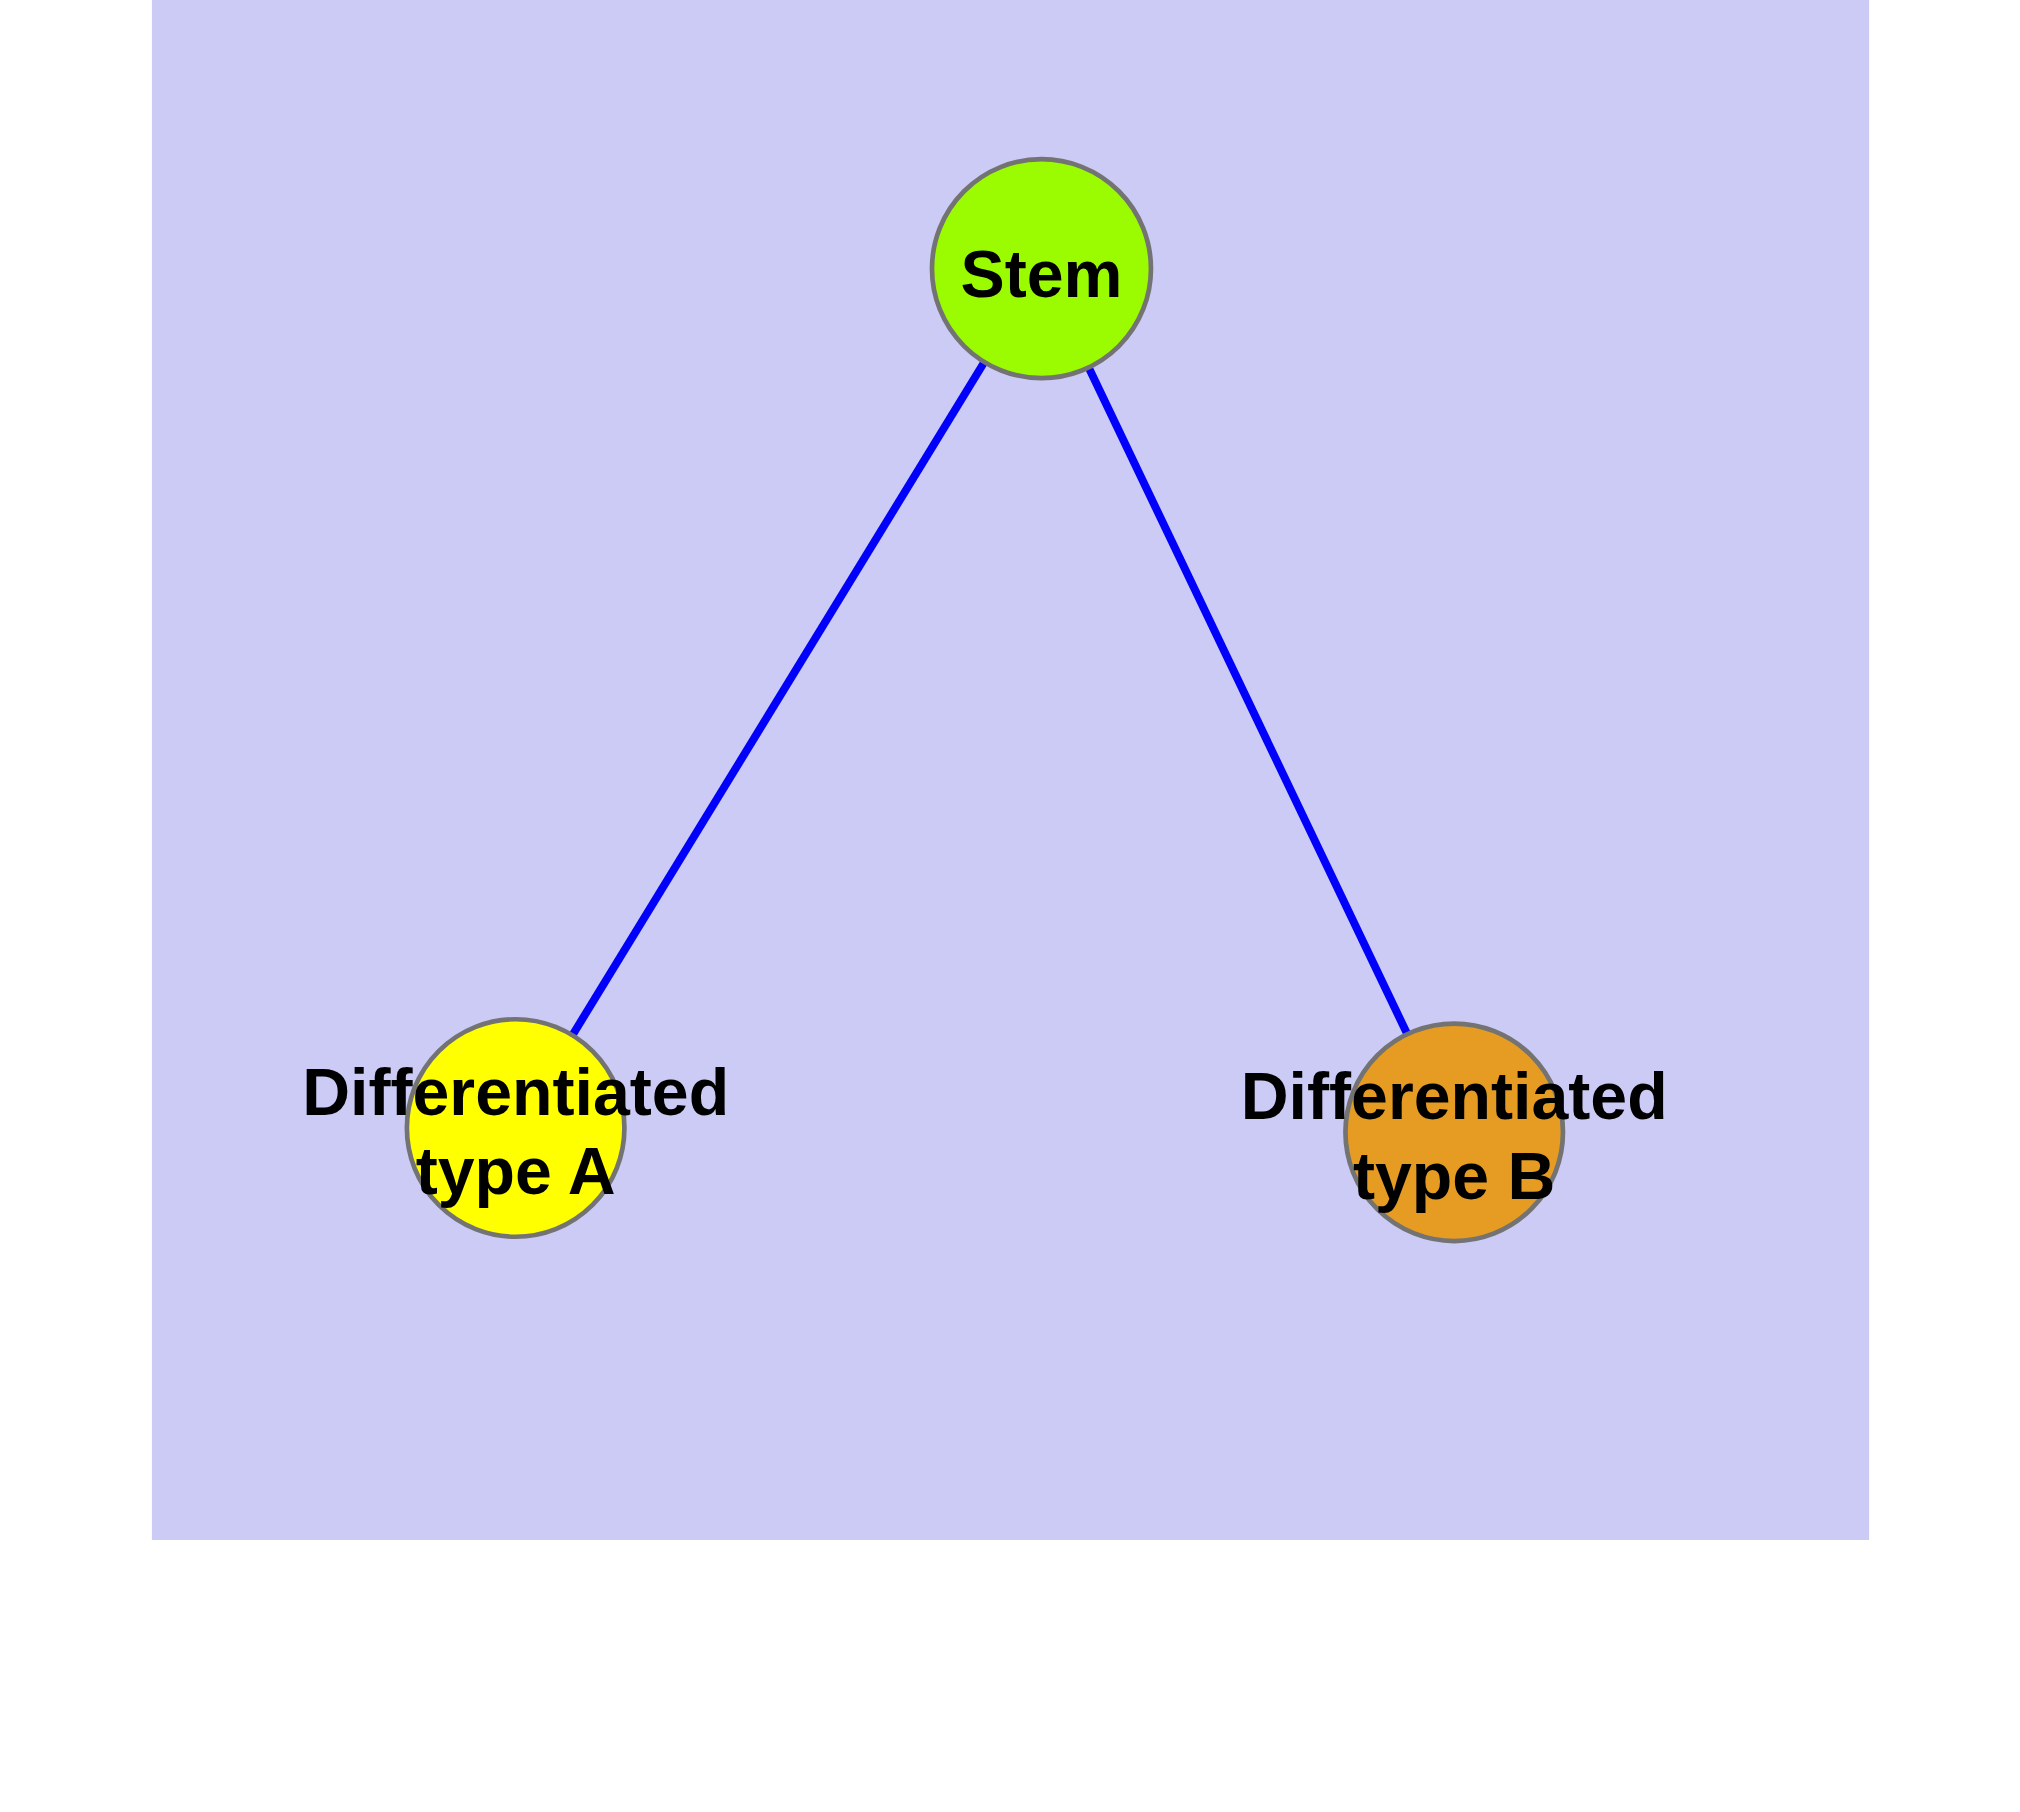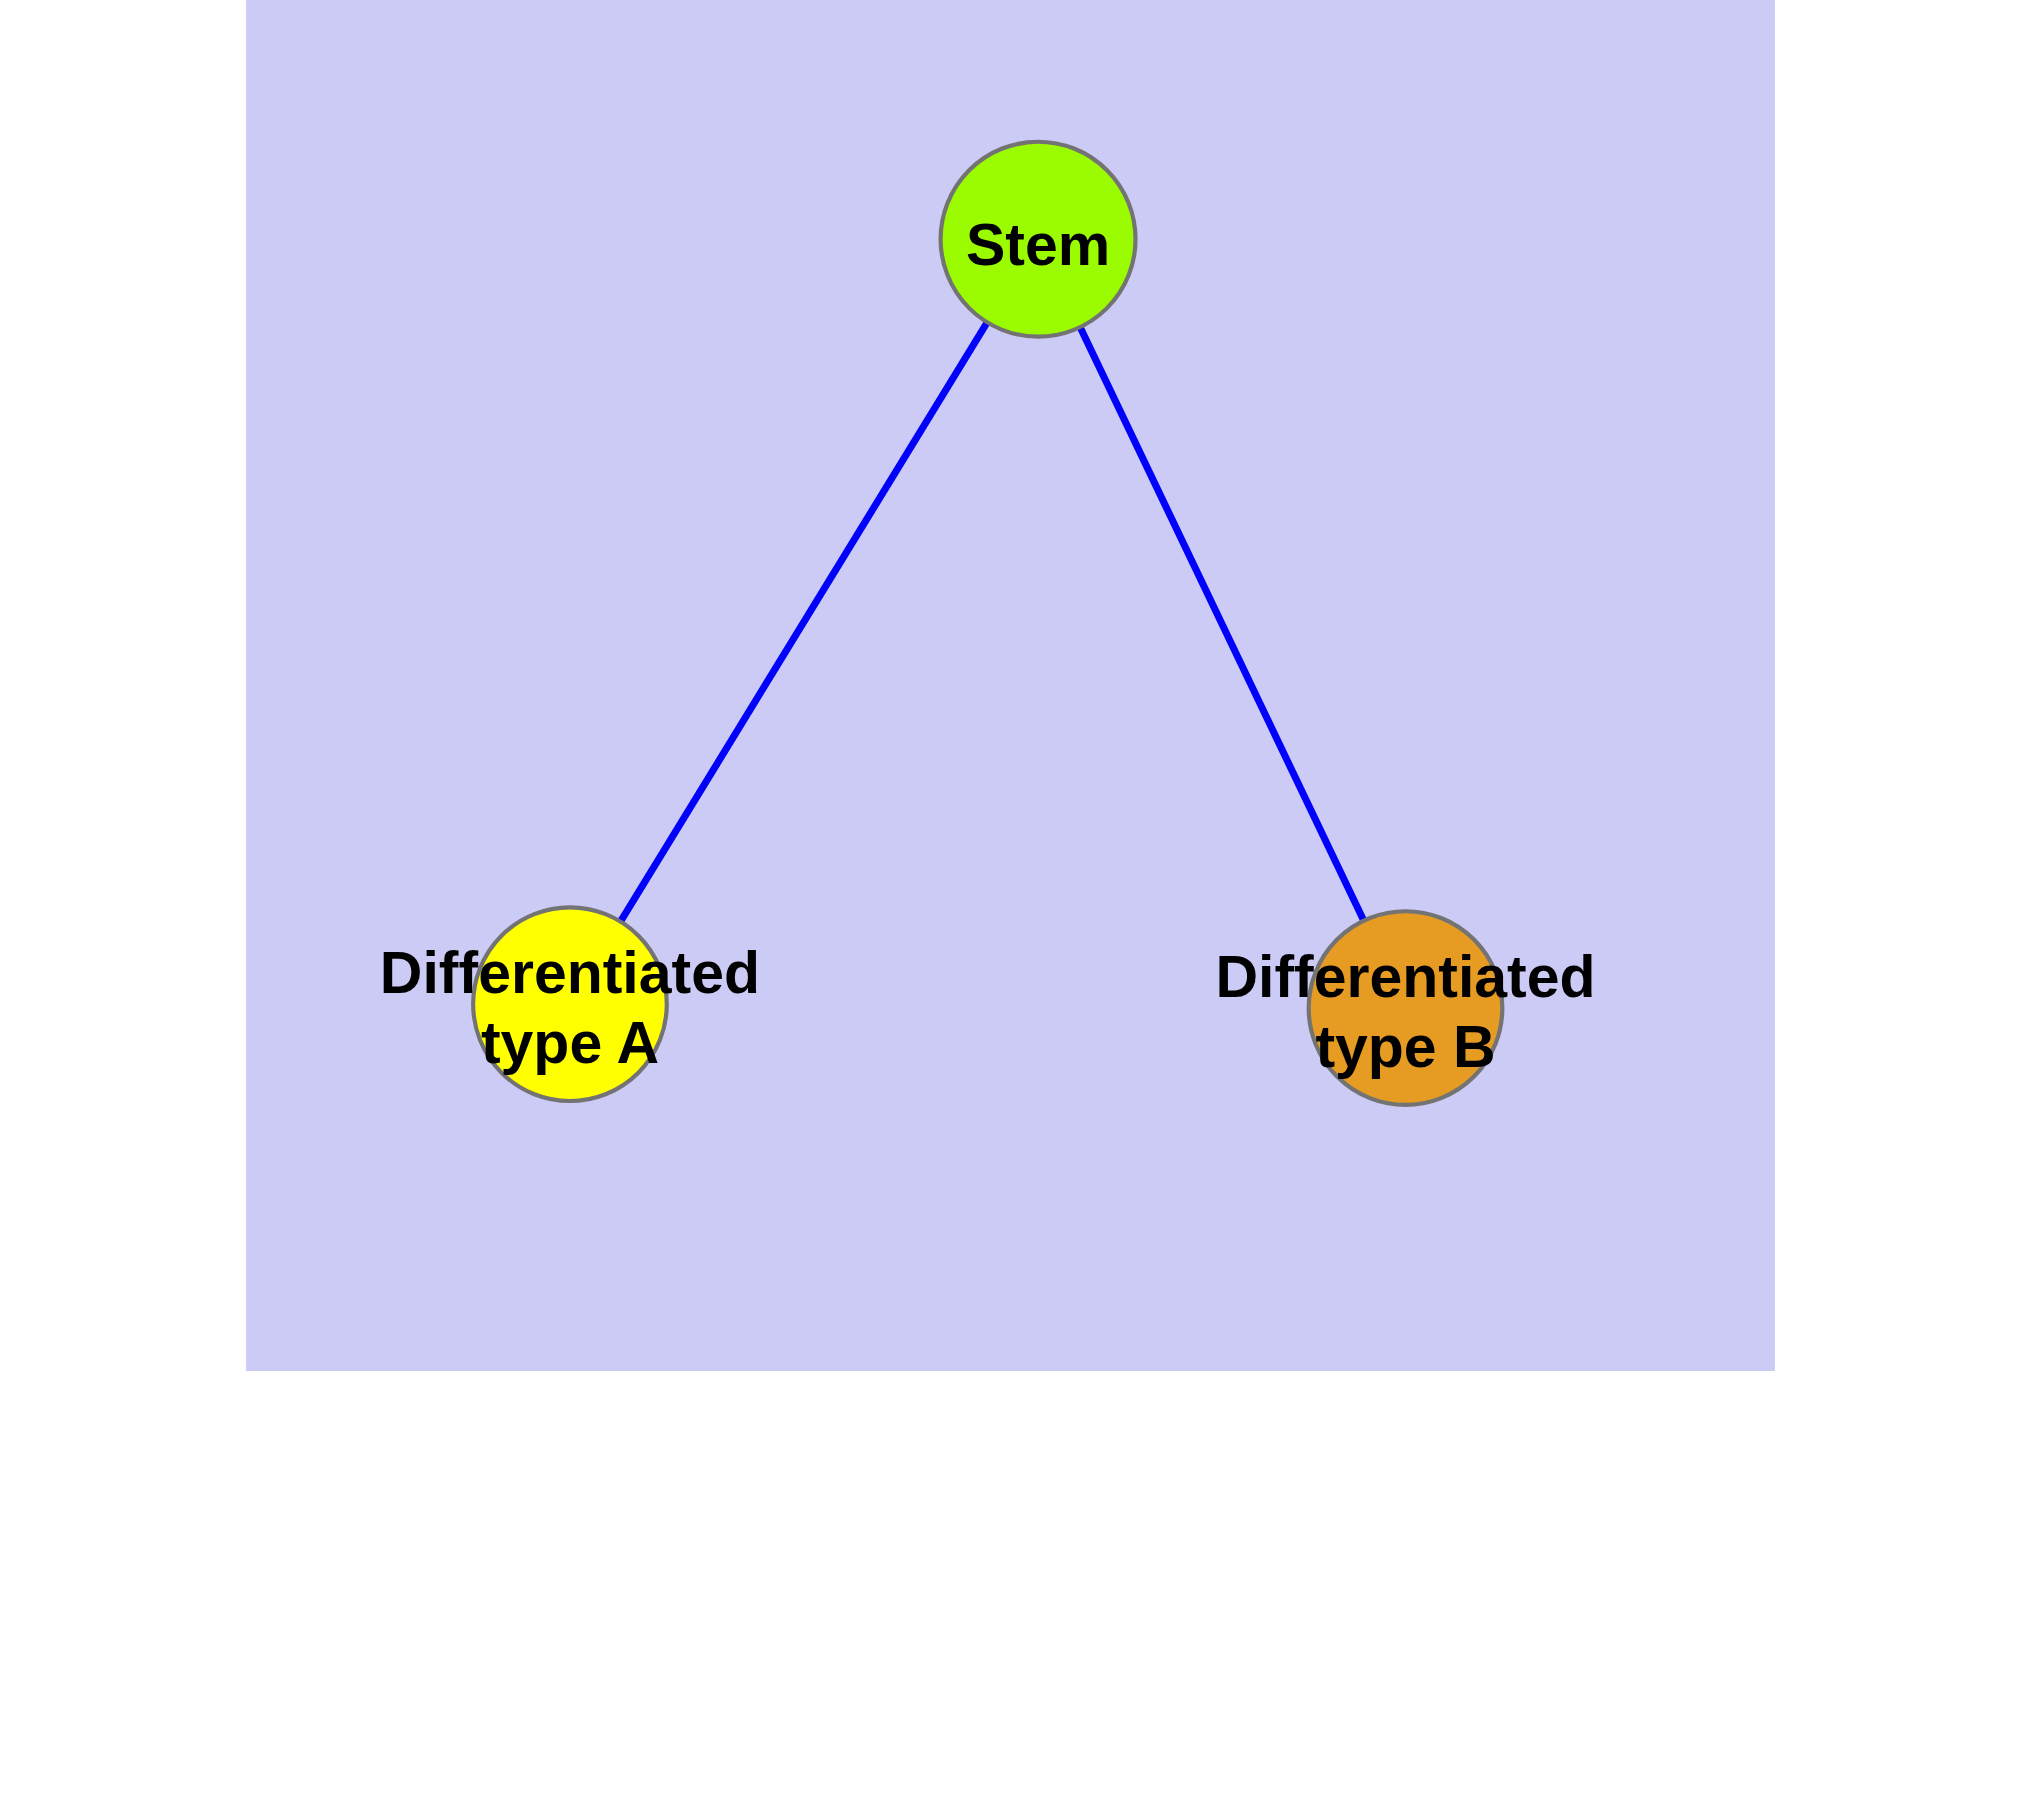--- a/index.html
+++ b/index.html
@@ -2,21 +2,21 @@
 <html style="font-size:13.6px"><head>
 <meta charset="utf-8">
 <style>
   html, body {
     margin: 0;
     padding: 0;
     background: #ffffff;
   }
   .stage {
     width: 2021px;
-    height: 1371px;
+    height: 1540px;
     overflow: hidden;
   }
   svg.graph {
     display: block;
     width: 100%;
     height: 100%;
   }
   .node-label {
     font-family: "Liberation Sans", sans-serif;
     font-weight: bold;

